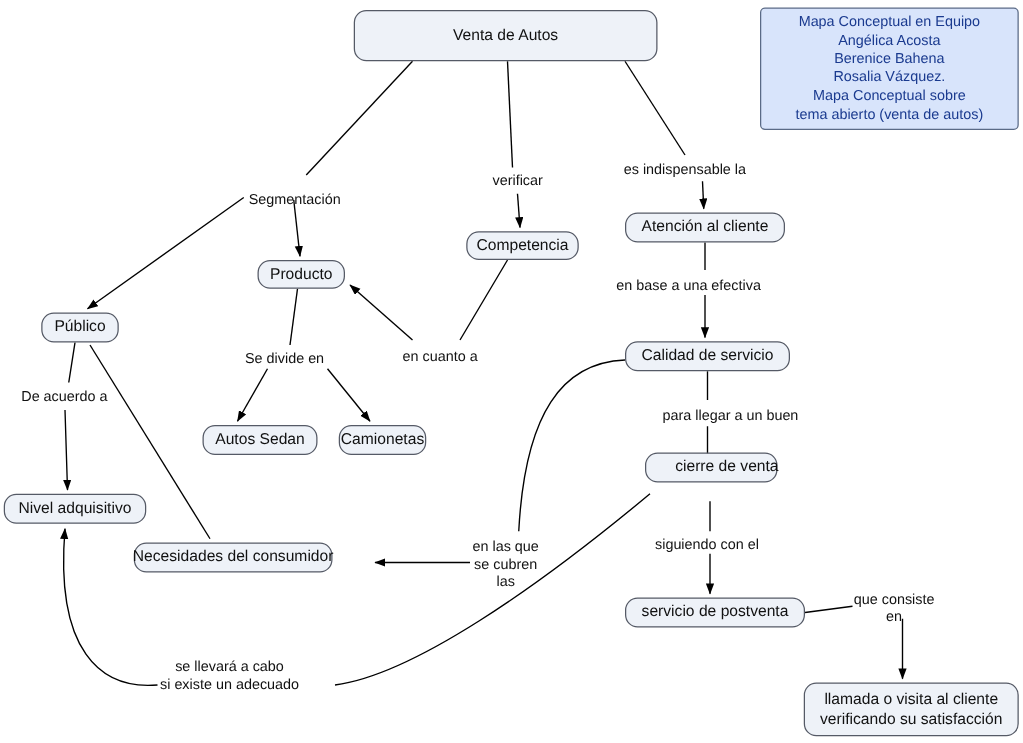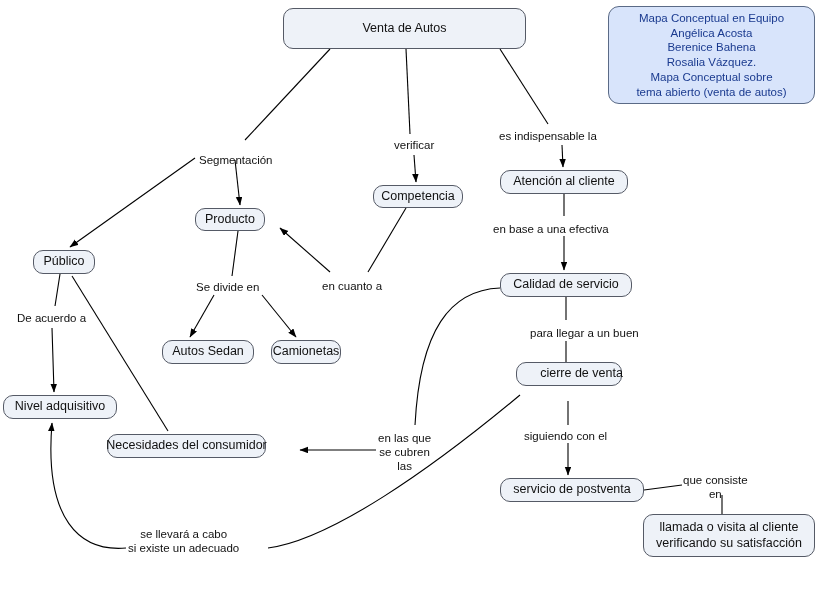--- a/index.html
+++ b/index.html
@@ -40,21 +40,21 @@
     white-space: nowrap;
   }
   .node.multiline {
     white-space: normal;
   }
   .legend {
     position: absolute;
     box-sizing: border-box;
     background: #d8e4fb;
     border: 1px solid #5a6a86;
-    border-radius: 11px;
+    border-radius: 4px;
     color: #1a3a8f;
     font-size: 11.5px;
     line-height: 1.28;
     text-align: center;
     padding: 4px 8px;
     white-space: pre-line;
   }
   .label {
     position: absolute;
     color: #111111;
@@ -120,21 +120,21 @@
     <path class="edge-line" d="M722,495 L722,543" marker-end="url(#arrow)"></path>
 
     <path class="edge-line" d="M520,395 C430,470 330,540 268,548"></path>
     <path class="edge-line" d="M126,548 C80,552 44,520 52,423" marker-end="url(#arrow)"></path>
   </svg>
 
   <div class="node" style="left:283px; top:8px; width:243px; height:41px;">
     <span>Venta de Autos</span>
   </div>
 
-  <div class="node" style="left:195px; top:208px; width:70px; height:23px;">
+  <div class="node" style="left:206px; top:208px; width:70px; height:23px;">
     <span>Producto</span>
   </div>
 
   <div class="node" style="left:373px; top:185px; width:90px; height:23px;">
     <span>Competencia</span>
   </div>
 
   <div class="node" style="left:500px; top:170px; width:128px; height:24px;">
     <span>Atención al cliente</span>
   </div>
@@ -164,21 +164,21 @@
   </div>
 
   <div class="node" style="left:107px; top:434px; width:159px; height:24px;">
     <span>Necesidades del consumidor</span>
   </div>
 
   <div class="node" style="left:500px; top:478px; width:144px; height:24px;">
     <span>servicio de postventa</span>
   </div>
 
-  <div class="node multiline" style="left:643px; top:514px; width:172px; height:43px;">
+  <div class="node multiline" style="left:643px; top:546px; width:172px; height:43px;">
     <span style="white-space:pre-line;">llamada o visita al cliente
 verificando su satisfacción</span>
   </div>
 
   <div class="label" style="left:199px; top:154px;text-align:center;">Segmentación</div>
   <div class="label" style="left:394px; top:139px;">verificar</div>
   <div class="label" style="left:499px; top:130px;">es indispensable la</div>
   <div class="label" style="left:493px; top:223px;">en base a una efectiva</div>
   <div class="label" style="left:196px; top:281px;">Se divide en</div>
   <div class="label" style="left:322px; top:280px;">en cuanto a</div>

